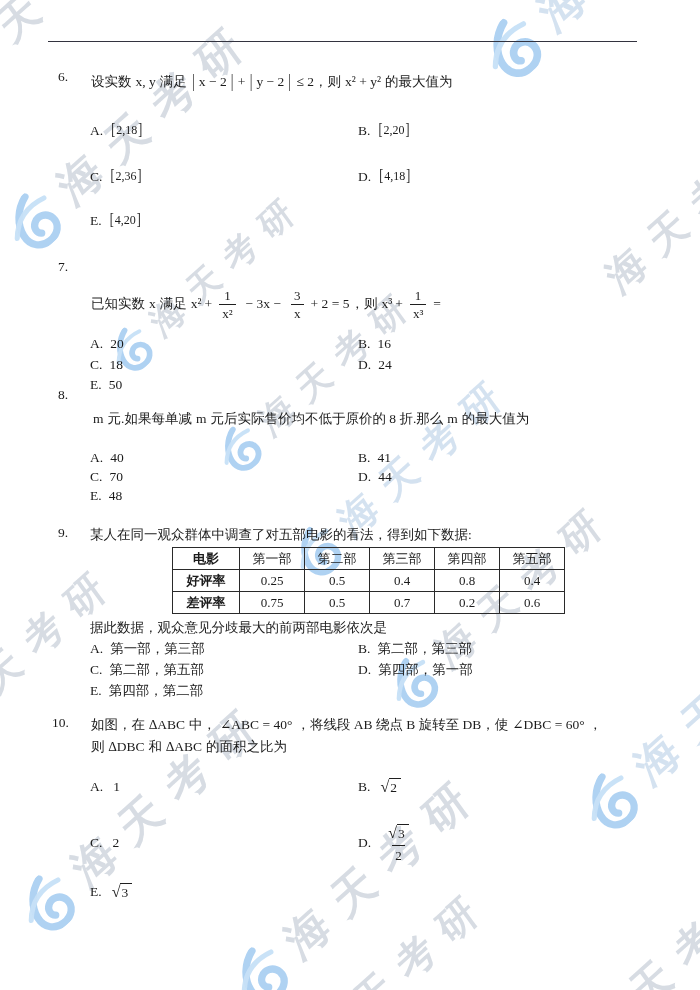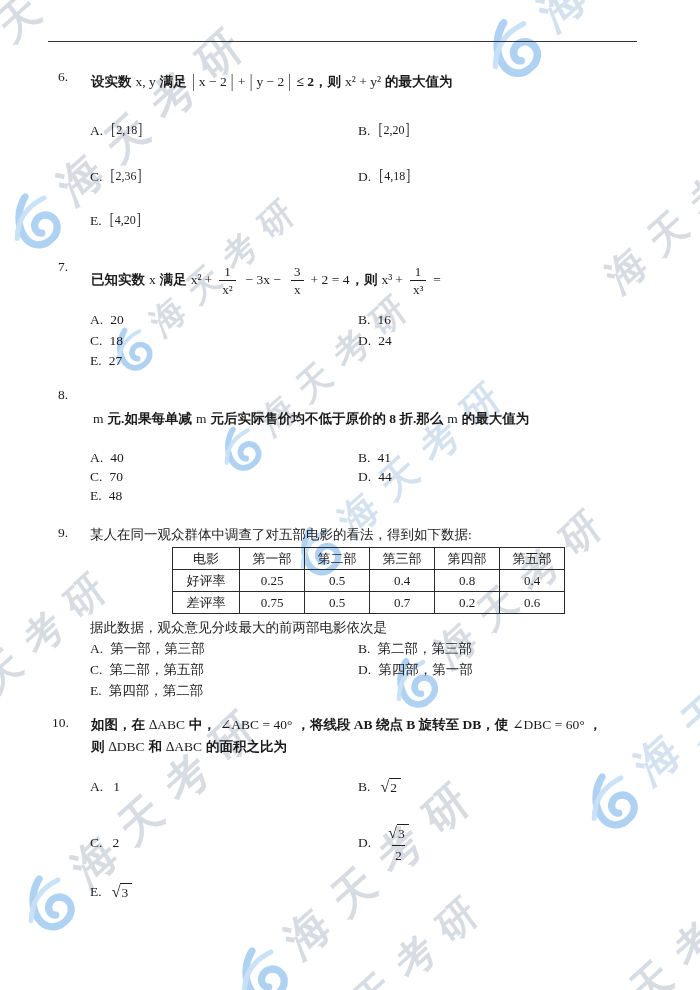--- a/index.html
+++ b/index.html
@@ -26,54 +26,54 @@
   .wm-logo .stroke2{fill:none;stroke:rgba(193,221,245,.95);stroke-width:9;stroke-linecap:round;}
   
   .content{position:absolute;inset:0;z-index:2;}
   .rule{position:absolute;left:48px;top:41px;width:589px;border-top:1.4px solid #33333f;}
   .question{position:absolute;left:0;width:700px;}
   .qnum{position:absolute;left:58px;top:1px;}
   .q10num{left:52px;}
   .qbody{margin-left:90px;margin-right:48px;}
   .stem{line-height:22px;}
   .it{margin:0 3px;}
-  .cn{margin:0 1px;font-weight:bold;}
+  .cn{margin:0 1px;}
   
   .opt-row{display:flex;align-items:center;}
   .opt{display:flex;align-items:center;}
   .opt-left{width:268px;flex:0 0 268px;}
   .opt-label{margin-right:7px;}
   .opt-label-wide{margin-right:10px;}
   
   #q6 .stem{line-height:28px;}
   .vbar{display:inline-block;transform:scaleY(1.35);margin:0 1px;}
   .ivl{font-size:12px;}
   .brk{display:inline-block;transform:scaleY(1.42);padding:0 1px;}
   .q6-row{height:27px;}
   .q6-a{margin-top:21px;}
   .q6-c{margin-top:19px;}
   .q6-e{margin-top:17px;}
   
-  .mstem{display:flex;align-items:center;height:44px;line-height:normal;}
+  .mstem{display:flex;align-items:center;height:44px;line-height:normal;margin-top:24px;}
   .frac{display:inline-flex;flex-direction:column;align-items:center;line-height:1;margin:0 4px;}
   .fnum{font-size:13px;padding:0 3px 2px;}
   .fden{border-top:1px solid #1f1f1f;font-size:13px;padding:2px 3px 0;}
   .q7-row{line-height:20px;margin-top:0.5px;}
   .q7-first{margin-top:8px;}
   
   #q8 .stem{line-height:22px;}
   .q8-row{line-height:19px;}
   .q8-first{margin-top:18px;}
   
   .movie-table{border-collapse:collapse;margin:1px 0 0 82px;}
   .movie-table td{
     border:1px solid #2a2a2a;height:21px;text-align:center;
     font-size:13px;padding:0 2px;width:60px;
   }
-  .movie-table td:first-child{width:62px;}
+  .movie-table td:first-child{width:62px;font-weight:bold;}
   .q9-post{margin-top:3px;line-height:21px;}
   .q9-row{line-height:21px;}
   
   .q10-row{height:24px;}
   .q10-ab{margin-top:17px;}
   .q10-cd{margin-top:22px;height:44px;}
   .q10-e{margin-top:14px;height:26px;}
   .sqrt{display:inline-flex;align-items:flex-start;}
   .rad{font-size:16px;line-height:1.1;}
   .vinc{border-top:1.2px solid #1f1f1f;padding:1px 4px 0 1px;font-size:13.5px;line-height:1.2;}
@@ -219,21 +219,21 @@
           <span>+</span>
         <span class="frac">
             <span class="fnum">1</span>
             <span class="fden it">x²</span>
           </span>
         <span class="it">− 3x −</span>
         <span class="frac">
             <span class="fnum">3</span>
             <span class="fden it">x</span>
           </span>
-        <span>+ 2 = 4</span>
+        <span>+ 2 = 5</span>
         <span class="cn">，则</span>
         <span class="it">x³</span>
           <span>+</span>
         <span class="frac">
             <span class="fnum">1</span>
             <span class="fden it">x³</span>
           </span>
         <span>=</span>
       </div>
       <div class="opt-row q7-row q7-first">
@@ -252,21 +252,21 @@
             <span>18</span>
           </div>
         <div class="opt">
             <span class="opt-label">D.</span>
             <span>24</span>
           </div>
       </div>
       <div class="opt-row q7-row">
         <div class="opt opt-left">
             <span class="opt-label">E.</span>
-            <span>27</span>
+            <span>50</span>
           </div>
       </div>
     </div>
   </div>
 
   <div class="question" id="q8" style="top:386px;">
     <span class="qnum">8.</span>
     <div class="qbody">
       <div class="stem">
         <br>

